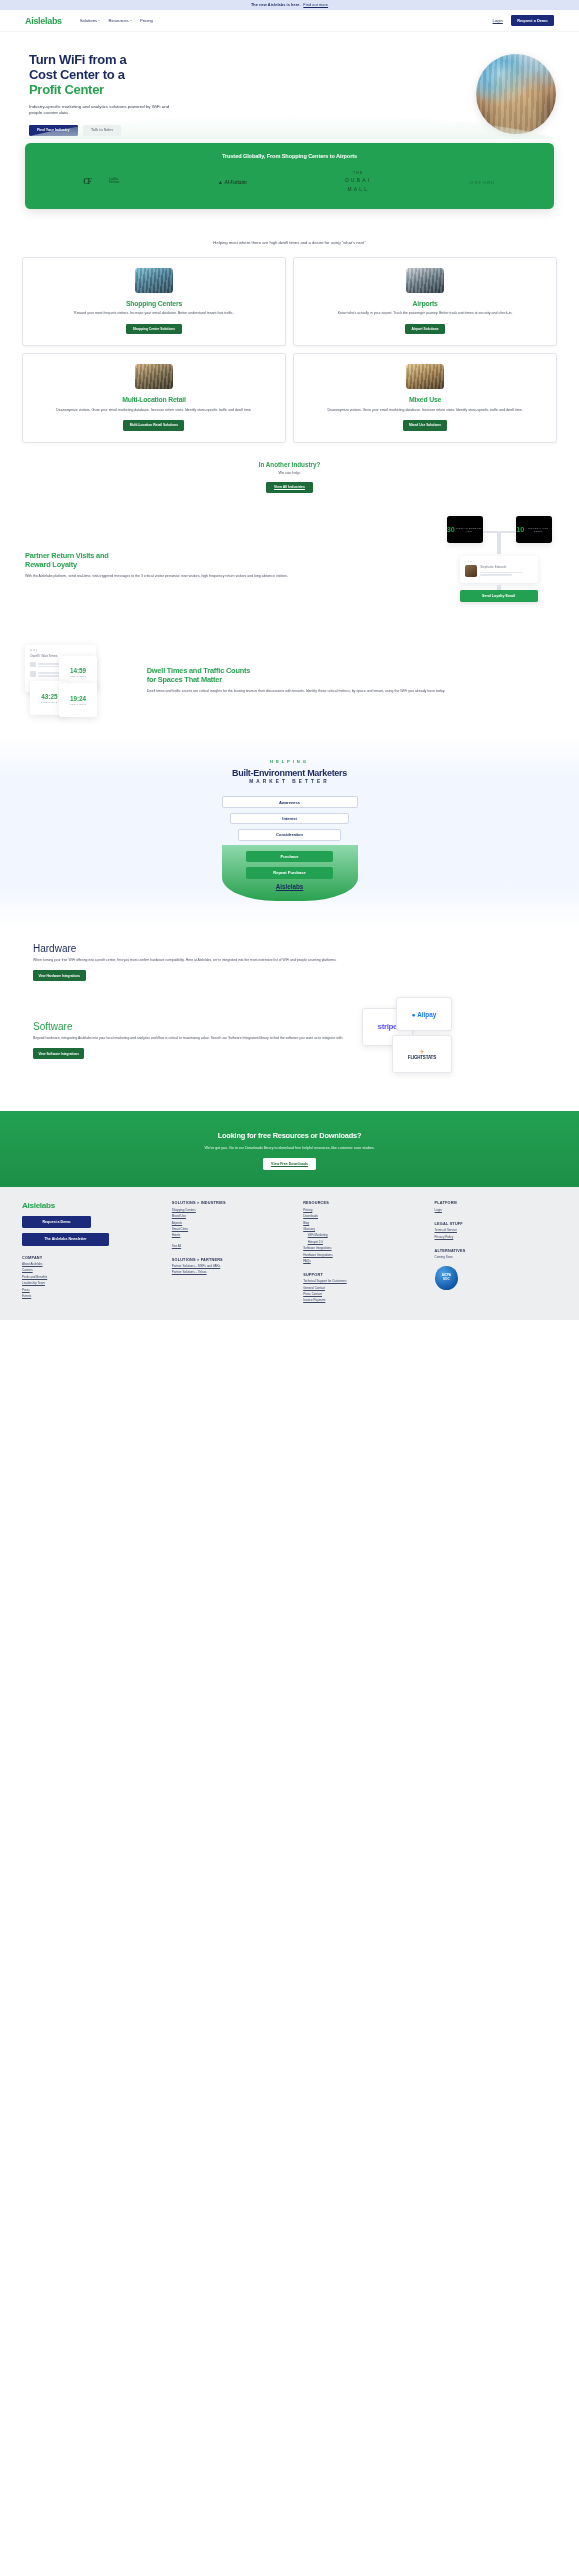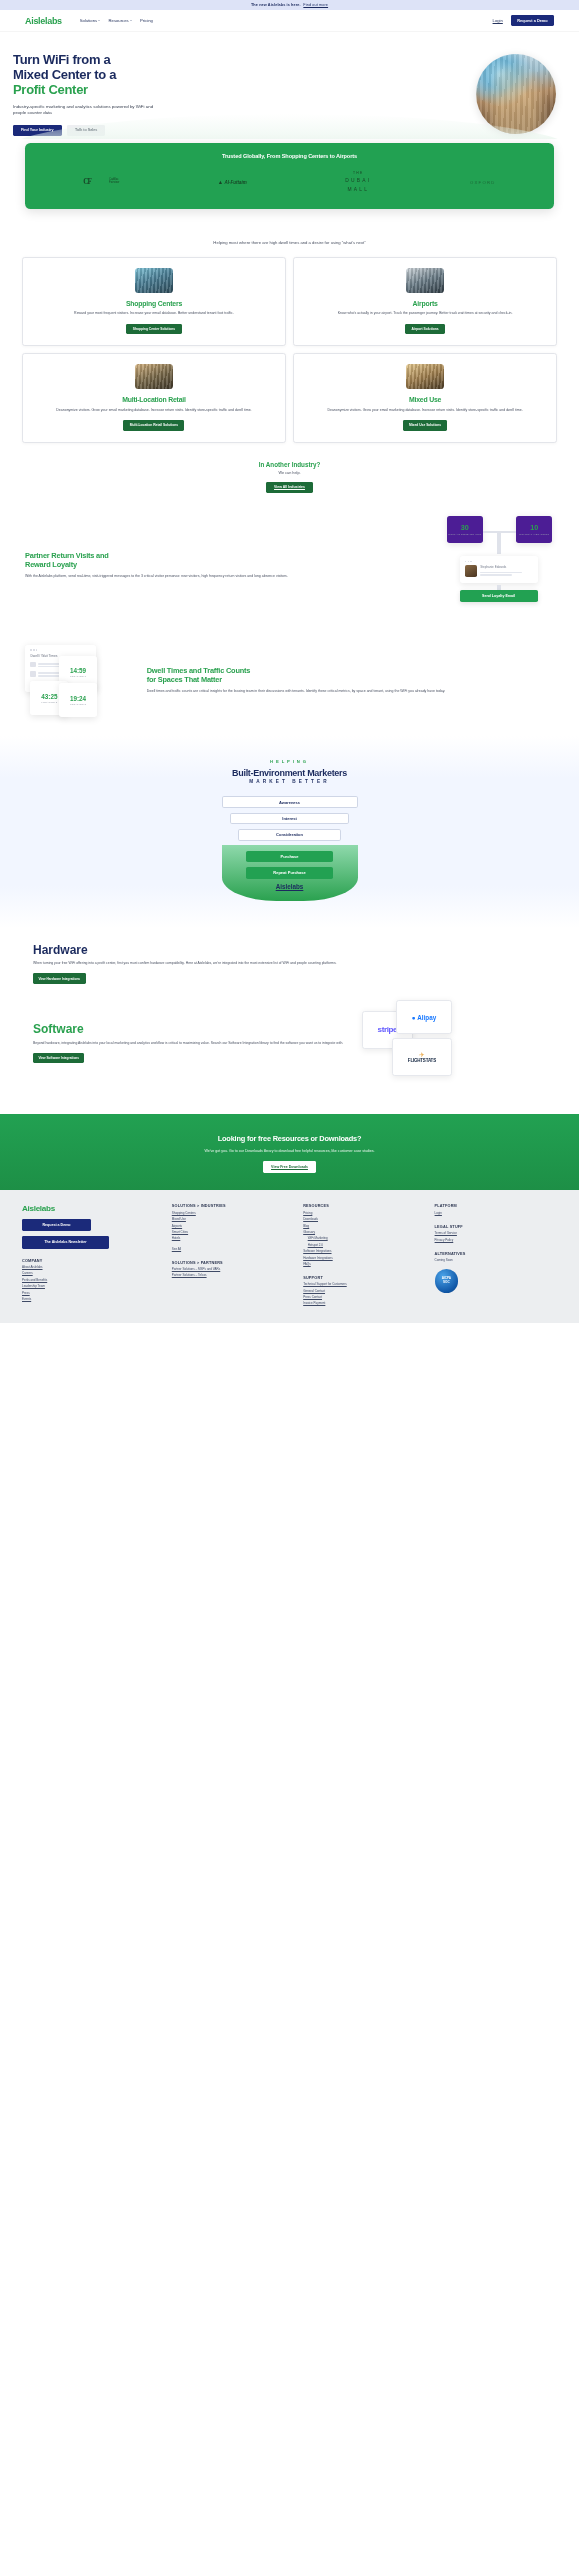--- a/index.html
+++ b/index.html
@@ -30,21 +30,21 @@
   .navlink { font-size:4.2px; color:#26345e; display:flex; align-items:center; gap:1.4px; font-weight:500;}
   .caret { width:0;height:0;border-left:1.4px solid transparent;border-right:1.4px solid transparent;border-top:1.8px solid #8a93ad; display:inline-block;}
   .navright { margin-left:auto; display:flex; align-items:center; gap:8.1px; }
   .login { font-size:4.2px; color:#26345e; text-decoration:underline; font-weight:500;}
   .btn-demo {
     background:#1b2a7a; color:#fff; font-size:3.9px; font-weight:600;
     padding:3.3px 6.3px; border-radius:1.4px; white-space:nowrap;
   }
 
   
-  .hero { position:relative; padding:20px 25px 0 13px; height:107px; overflow:hidden;}
+  .hero { position:relative; padding:20px 25px 0 29px; height:107px; overflow:hidden;}
   .hero h1 { font-size:13px; line-height:1.16; font-weight:bold; color:#1b2a5e; letter-spacing:-0.3px;}
   .hero h1 .green { color:#2aa14f; }
   .hero p.sub { margin-top:6.3px; font-size:4.4px; line-height:1.5; color:#3a4252; max-width:145px;}
   .hero-btns { margin-top:8.1px; display:flex; gap:5.4px; }
   .btn-primary { background:#1b2a7a; color:#fff; font-size:3.7px; font-weight:600; padding:3.6px 8.1px; border-radius:1.4px;}
   .btn-ghost { background:#eeeff2; color:#3a4252; font-size:3.7px; font-weight:600; padding:3.6px 8.1px; border-radius:1.4px;}
   .hero-img {
     position:absolute; right:23.5px; top:22px; width:80px; height:80px; border-radius:50%;
     background:
       radial-gradient(circle at 30% 25%, #9fd4e8 0%, #6fb6d6 18%, transparent 40%),
@@ -111,22 +111,22 @@
                font-size:3.5px; font-weight:600; padding:3.6px 8.1px; border-radius:1.4px;}
 
   
   .feat { display:flex; align-items:center; gap:12.7px; padding:0 25px; }
   .feat h3 { color:#2aa14f; font-size:7.4px; font-weight:bold; line-height:1.22; letter-spacing:-0.2px;}
   .feat p { font-size:3.5px; line-height:1.6; color:#4a5162; margin-top:5.4px; }
   .feat .col { flex:1; }
 
   
   .mock { position:relative; width:109px; height:98px; }
-  .stat { position:absolute; background:#4c1d95; border-radius:2.7px; box-shadow:0 1.8px 6.3px rgba(0,0,0,.10);
-          width:36px; height:27px; display:flex; flex-direction:column; align-items:center; justify-content:center; }
+  .stat { position:absolute; background:#000000; border-radius:2.7px; box-shadow:0 1.8px 6.3px rgba(0,0,0,.10);
+          width:36px; height:27px; display:flex; flex-direction:row; align-items:center; justify-content:center; }
   .stat b { color:#2aa14f; font-size:7.2px; }
   .stat span { font-size:2.2px; color:#9aa0ad; text-align:center; line-height:1.3; margin-top:0.9px; letter-spacing:0.2px;}
   .arrow { position:absolute; background:#dfe2ea; }
   .profile { position:absolute; left:14.5px; top:40px; width:78px; height:27px; background:#fff; border-radius:2.7px;
              box-shadow:0 1.8px 6.3px rgba(0,0,0,.09); padding:4.5px 5.4px; }
   .profile .dots3 { display:flex; gap:1.4px; }
   .profile .dots3 i { width:1.4px;height:1.4px;border-radius:50%;background:#d7dae2;display:block;}
   .profile .row { display:flex; gap:3.6px; margin-top:2.7px; align-items:flex-start;}
   .avatar { width:11.8px;height:11.8px;border-radius:1.8px;background:linear-gradient(150deg,#8a6a45,#4a3521);}
   .pname { font-size:3px; color:#7a8191; line-height:1.35; }
@@ -164,21 +164,21 @@
   .step-g { height:11.8px; width:87px; margin:0 auto 4.5px; border-radius:1.8px; background:#22a152; color:#fff;
             display:flex;align-items:center;justify-content:center;font-size:4px;font-weight:bold;}
   .funnel-logo { text-align:center; color:#1b2a5e; font-weight:bold; font-size:6.3px; margin-top:3.6px; text-decoration:underline;}
 
   
   .intro-h { text-align:center; font-size:8.6px; font-weight:bold; line-height:1.2; color:#1b2a5e; letter-spacing:-0.3px; margin-top:23.5px;}
   .int-row { display:flex; align-items:center; gap:12.7px; padding:0 33px; margin-top:14.5px;}
   .int-logos { position:relative; width:100px; height:89px; }
   .lcard { position:absolute; background:#fff; border:0.9px solid #e6e8ed; border-radius:2.7px;
            box-shadow:0 1.8px 6.3px rgba(0,0,0,.08); display:flex;align-items:center;justify-content:center;}
-  .int-h { color:#1b2a5e; font-size:12px; font-weight:bold;}
+  .int-h { color:#1b2a5e; font-size:10px; font-weight:normal;}
   .int-h.green { color:#2aa14f; }
   .int-p { font-size:3.4px; line-height:1.6; color:#4a5162; margin-top:4.5px;}
   .int-btn { display:inline-block; margin-top:6.3px; background:#1d6b38; color:#fff; font-size:3.2px;
              font-weight:600; padding:3.2px 5.4px; border-radius:1.4px;}
   .meraki { font-family:"Liberation Sans",sans-serif; color:#1b1b1b; text-align:center;}
   .meraki .c { font-size:6.3px; letter-spacing:1.8px; font-weight:500;}
   .meraki .m { font-size:5px; letter-spacing:1.4px;}
   .huawei { color:#cf0a2c; font-size:7.7px; font-weight:bold; letter-spacing:-0.3px;}
   .hpe { text-align:center; }
   .hpe .h { font-size:8.1px; font-weight:bold; letter-spacing:-0.5px; color:#111;}
@@ -240,21 +240,21 @@
     </div>
     <div class="navright">
       <a class="login" href="#">Login</a>
       <div class="btn-demo">Request a Demo</div>
     </div>
   </div>
 
   <div class="hero">
     <h1>
       <span>Turn WiFi from a</span><br>
-      <span>Mixed Center to a</span><br>
+      <span>Cost Center to a</span><br>
       <span class="green">Profit Center</span>
     </h1>
     <p class="sub">Industry-specific marketing and analytics solutions powered by WiFi and people counter data</p>
     <div class="hero-btns">
       <div class="btn-primary">Find Your Industry</div>
       <div class="btn-ghost">Talk to Sales</div>
     </div>
     <div class="hero-img"></div>
     <div class="hero-swoosh"></div>
   </div>

